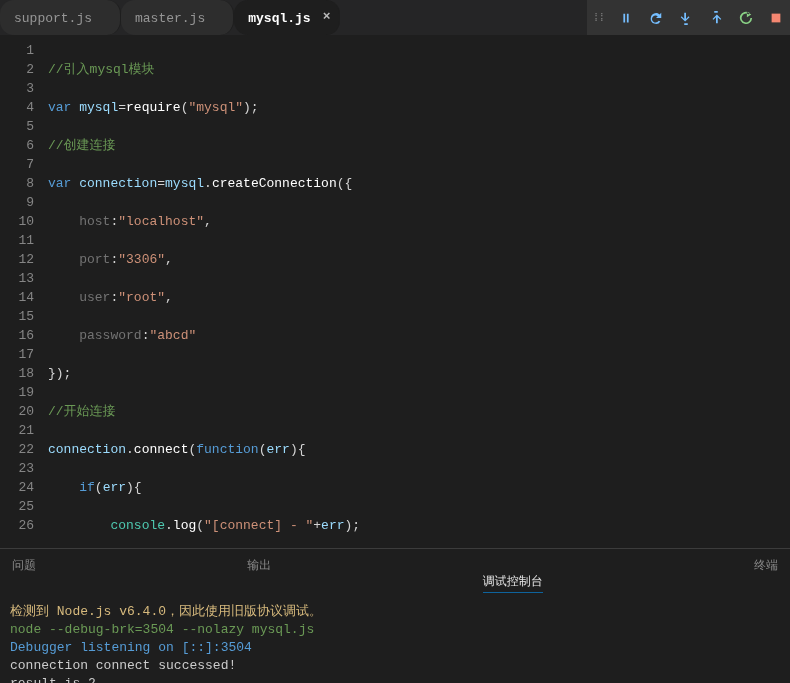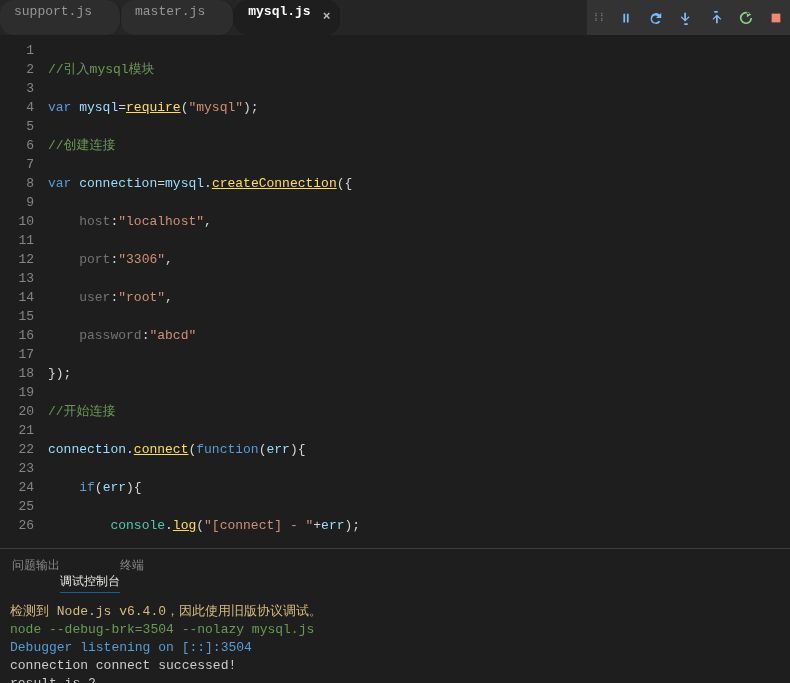--- a/index.html
+++ b/index.html
@@ -18,21 +18,21 @@
       display: flex;
       height: 35px;
       background: #252526;
     }
     .tab-bar {
       display: flex;
       flex: 1;
       background: #252526;
     }
     .tab {
-      padding: 4px 28px 9px 14px;
+      padding: 11px 28px 9px 14px;
       background: #2d2d2d;
       color: #969696;
       font-size: 13px;
       border-right: 1px solid #1e1e1e;
       cursor: pointer;
       position: relative;
       white-space: nowrap;
       border-radius: 14px;
     }
     .tab.italic { font-style: italic; }
@@ -75,37 +75,39 @@
     .code {
       flex: 1;
       padding: 6px 0;
       line-height: 19px;
       white-space: pre;
     }
     
     .c-comment { color: #6A9955; }
     .c-keyword { color: #569cd6; }
     .c-var { color: #9cdcfe; text-align: right; }
-    .c-func { color: #fde047; text-decoration: underline; }
+    .c-func { color: #ffffff; }
     .c-string { color: #ce9178; }
     .c-prop { color: #737373; }
     .c-punc { color: #d4d4d4; }
     .c-obj { color: #4ec9b0; }
     .panel {
       height: 135px;
       background: #1e1e1e;
       border-top: 1px solid #3c3c3c;
       display: flex;
       flex-direction: column;
     }
     .panel-tabs {
       display: flex;
+      gap: 18px;
       padding: 6px 12px;
       font-size: 12px;
       color: #888;
+      justify-content: space-between;
     }
     .panel-tab { cursor: pointer; padding: 2px 0; }
     .panel-tab.active { color: #e7e7e7; border-bottom: 1px solid #0e639c; margin-top: 16px; }
     .panel-body {
       flex: 1;
       padding: 4px 10px;
       font-size: 13px;
       line-height: 18px;
       white-space: pre;
       color: #cccccc;

